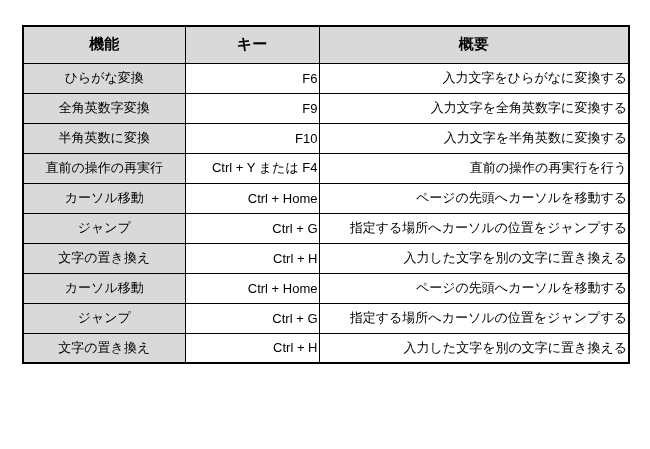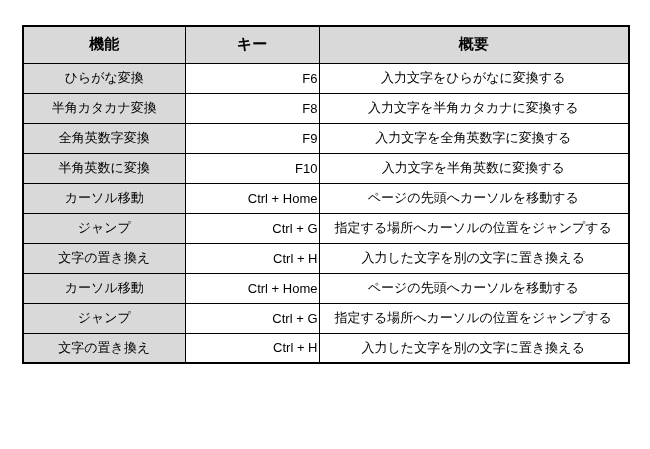--- a/index.html
+++ b/index.html
@@ -47,21 +47,21 @@
     background: var(--cell_bg, #ffffff);
   }
   td.fn {
     background: var(--label_col_bg, #d9d9d9);
     text-align: center;
   }
   td.key {
     text-align: right;
   }
   td.desc {
-    text-align: center;
+    text-align: right;
     padding-left: 0;
   }
 </style>
 </head>
 <body>
 
 <table class="shortcut-table">
   <colgroup>
     <col class="c1">
       <col class="c2">
@@ -74,33 +74,33 @@
       <th>概要</th>
     </tr>
   </thead>
   <tbody>
     <tr>
       <td class="fn">ひらがな変換</td>
       <td class="key">F6</td>
       <td class="desc">入力文字をひらがなに変換する</td>
     </tr>
     <tr>
-      <td class="fn">半角カタカナ変換</td>
-      <td class="key">F8</td>
-      <td class="desc">入力文字を半角カタカナに変換する</td>
-    </tr>
-    <tr>
       <td class="fn">全角英数字変換</td>
       <td class="key">F9</td>
       <td class="desc">入力文字を全角英数字に変換する</td>
     </tr>
     <tr>
       <td class="fn">半角英数に変換</td>
       <td class="key">F10</td>
       <td class="desc">入力文字を半角英数に変換する</td>
+    </tr>
+    <tr>
+      <td class="fn">直前の操作の再実行</td>
+      <td class="key">Ctrl + Y または F4</td>
+      <td class="desc">直前の操作の再実行を行う</td>
     </tr>
     <tr>
       <td class="fn">カーソル移動</td>
       <td class="key">Ctrl + Home</td>
       <td class="desc">ページの先頭へカーソルを移動する</td>
     </tr>
     <tr>
       <td class="fn">ジャンプ</td>
       <td class="key">Ctrl + G</td>
       <td class="desc">指定する場所へカーソルの位置をジャンプする</td>

